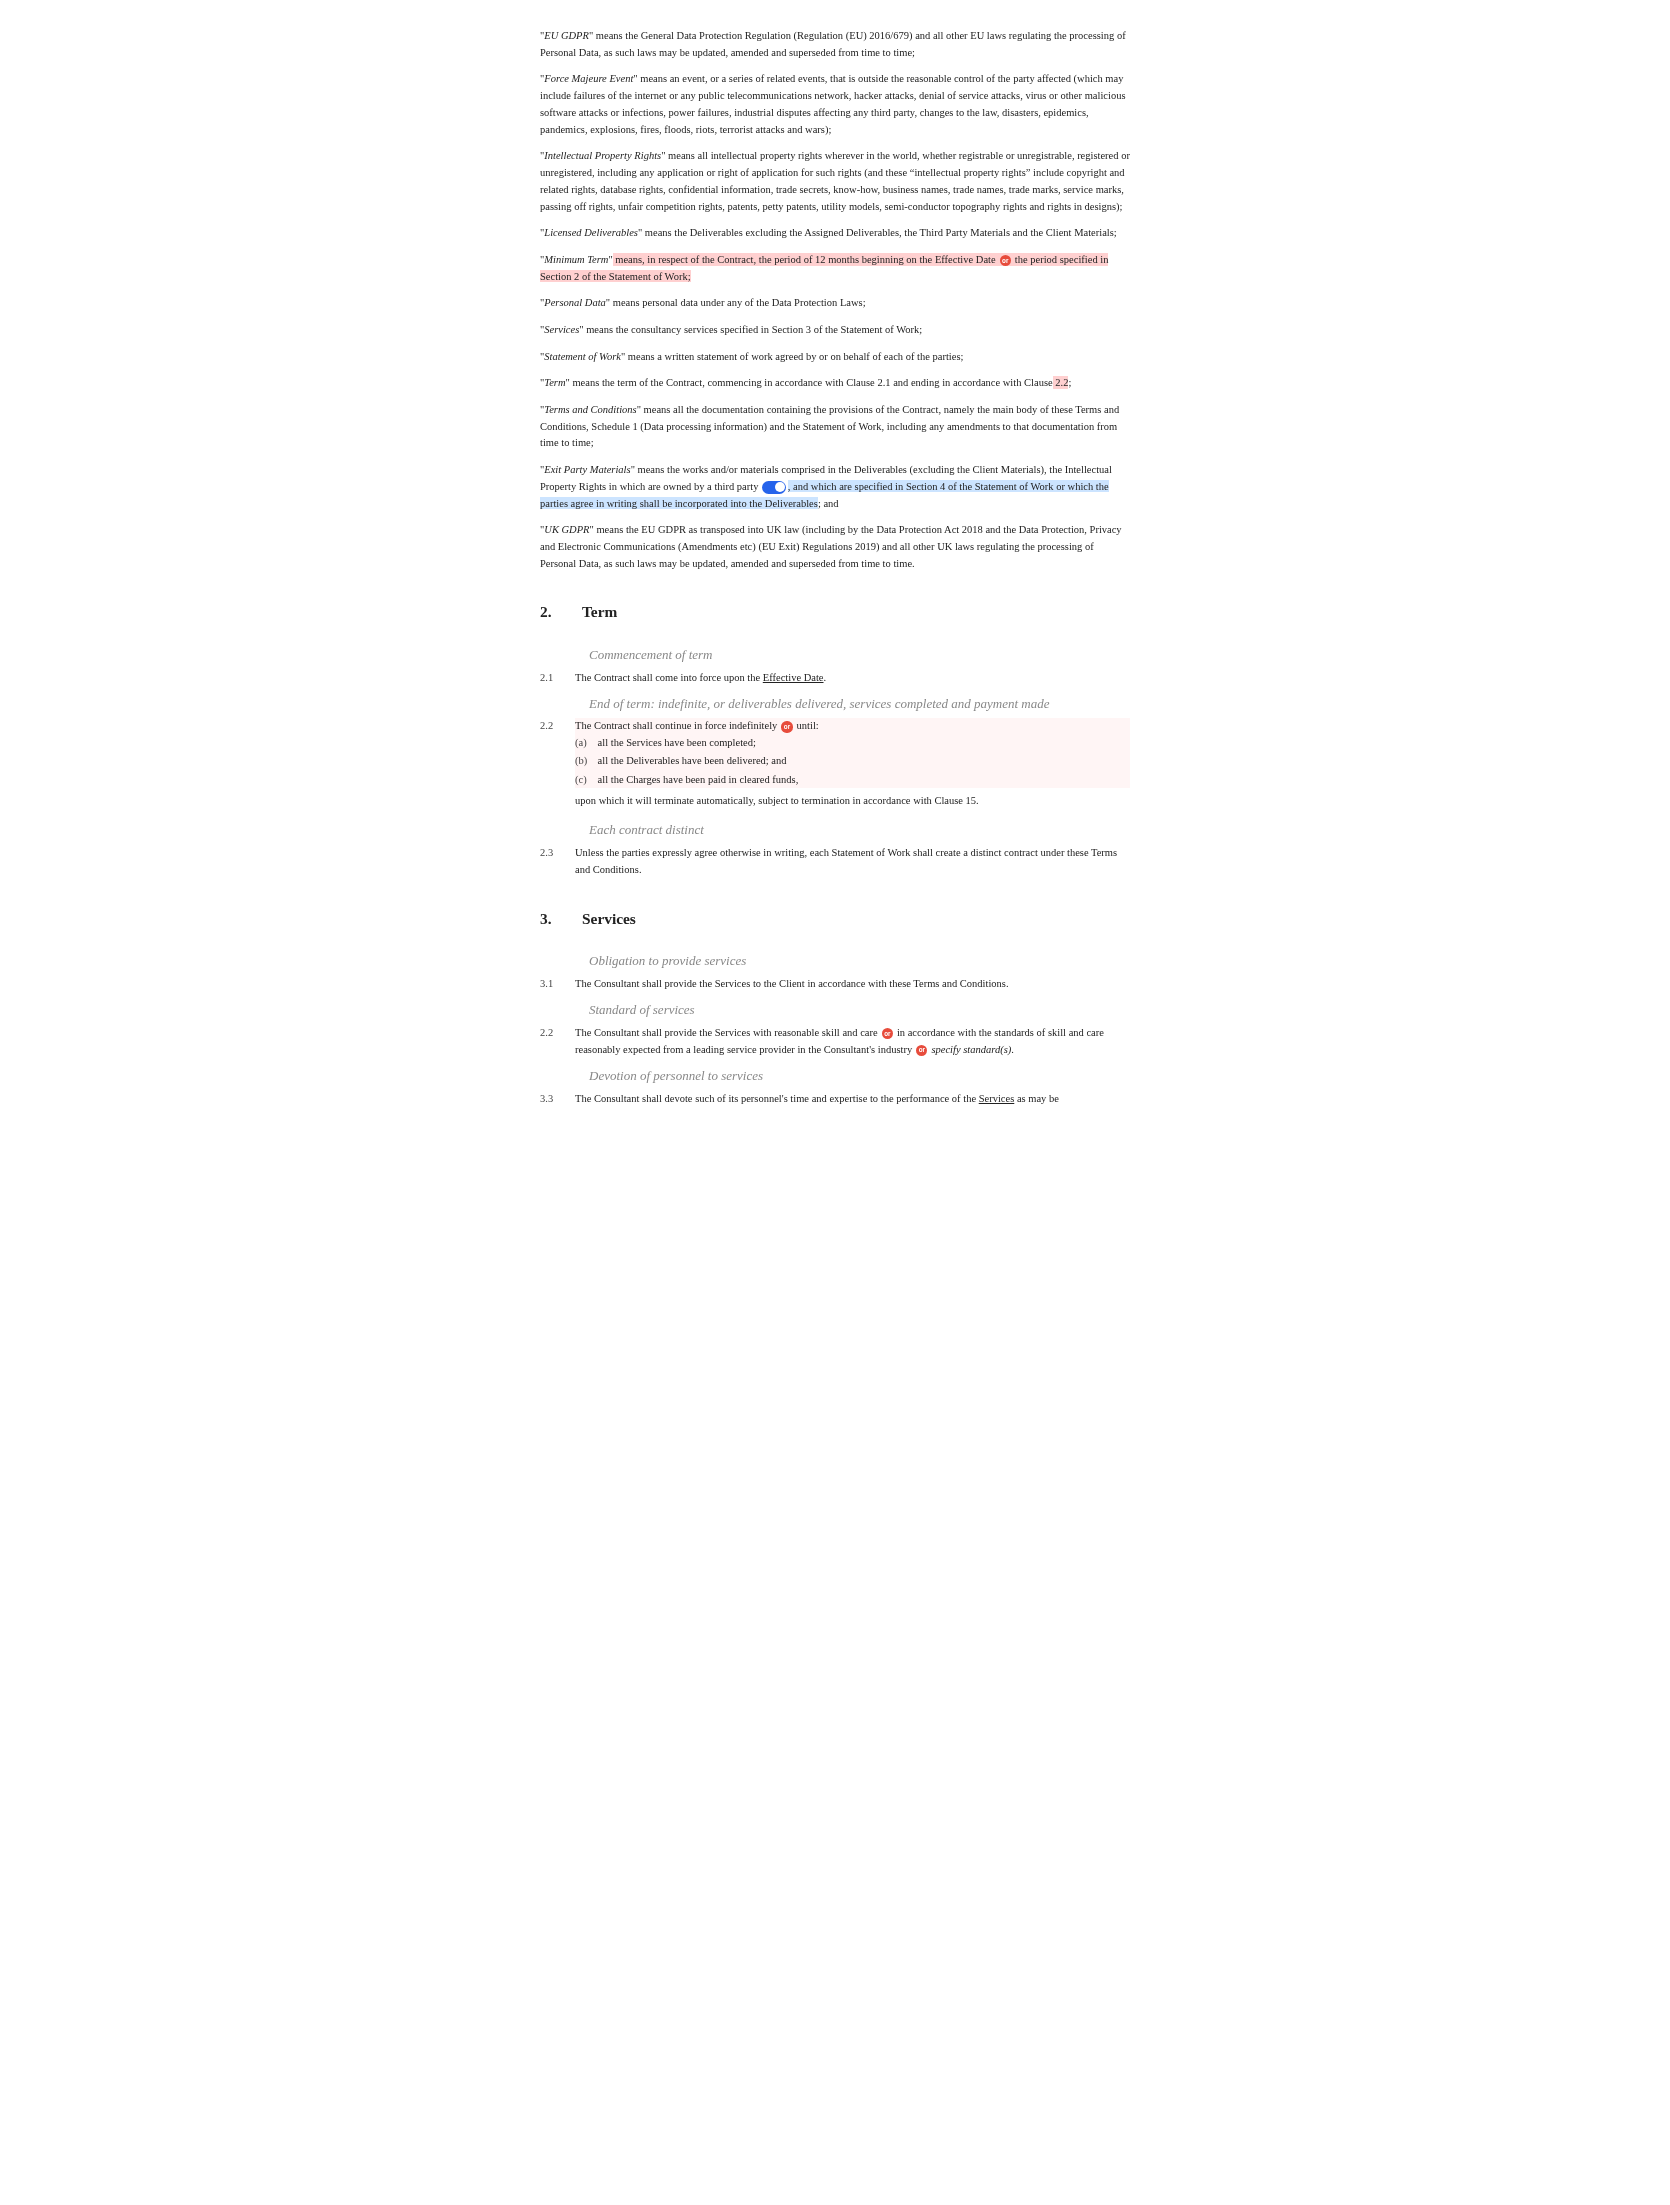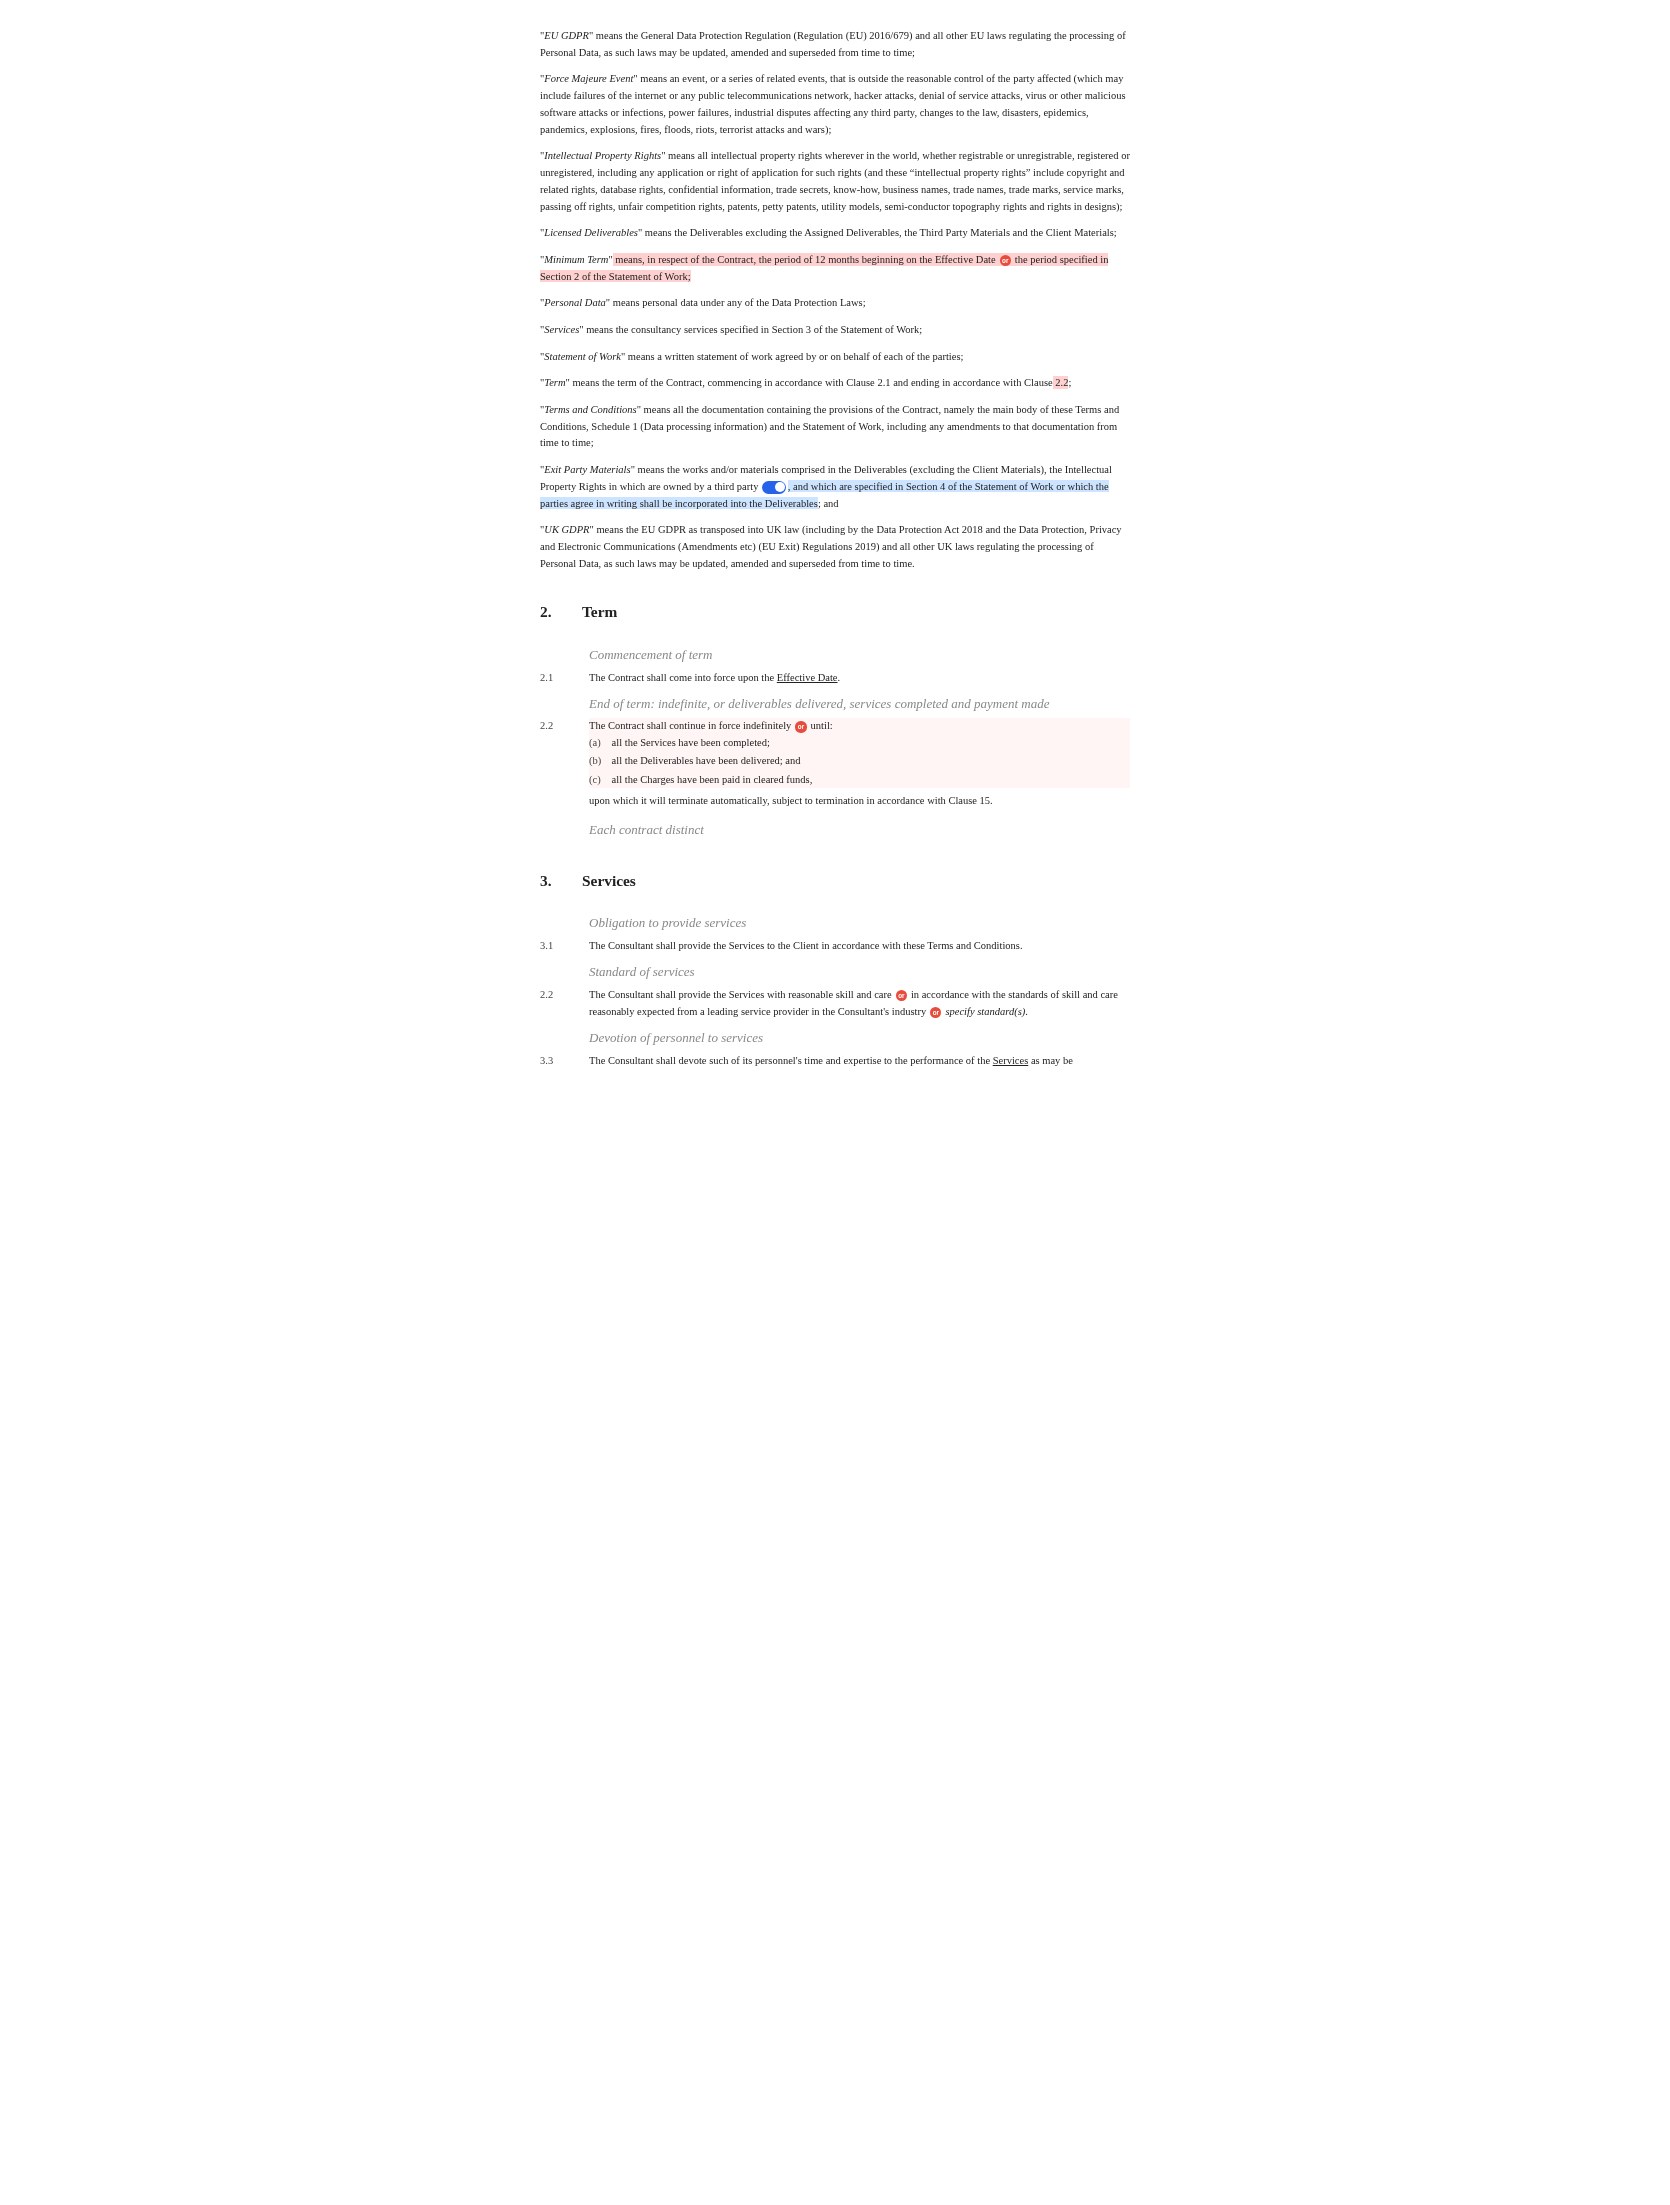--- a/index.html
+++ b/index.html
@@ -92,21 +92,20 @@
     }
     .section-title {
       font-size: 15.4px;
       font-weight: bold;
       color: #222;
       font-family: Georgia, serif;
     }
     
     .clause {
       display: flex;
-      gap: 14px;
       margin-bottom: 7px;
     }
     .clause-num {
       min-width: 35px;
       color: #444;
       font-size: 10.5px;
       padding-top: 0;
     }
     .clause-content {
       flex: 1;
@@ -265,20 +264,26 @@
             <span class="sub-label">(c)</span>
             <span>all the Charges have been paid in cleared funds,</span>
           </div>
         </div>
         <p class="upon-which-line">upon which it will terminate automatically, subject to termination in accordance with Clause 15.</p>
       </div>
     </div>
 
     <div class="clause-comment">Each contract distinct</div>
 
+    <div class="clause">
+      <div class="clause-num">2.3</div>
+      <div class="clause-content">
+        <p>Unless the parties expressly agree otherwise in writing, each Statement of Work shall create a distinct contract under these Terms and Conditions.</p>
+      </div>
+    </div>
   </div>
 
   <div>
     <div class="section-heading">
       <span class="section-number">3.</span>
       <span class="section-title">Services</span>
     </div>
 
     <div class="clause-comment">Obligation to provide services</div>
 

